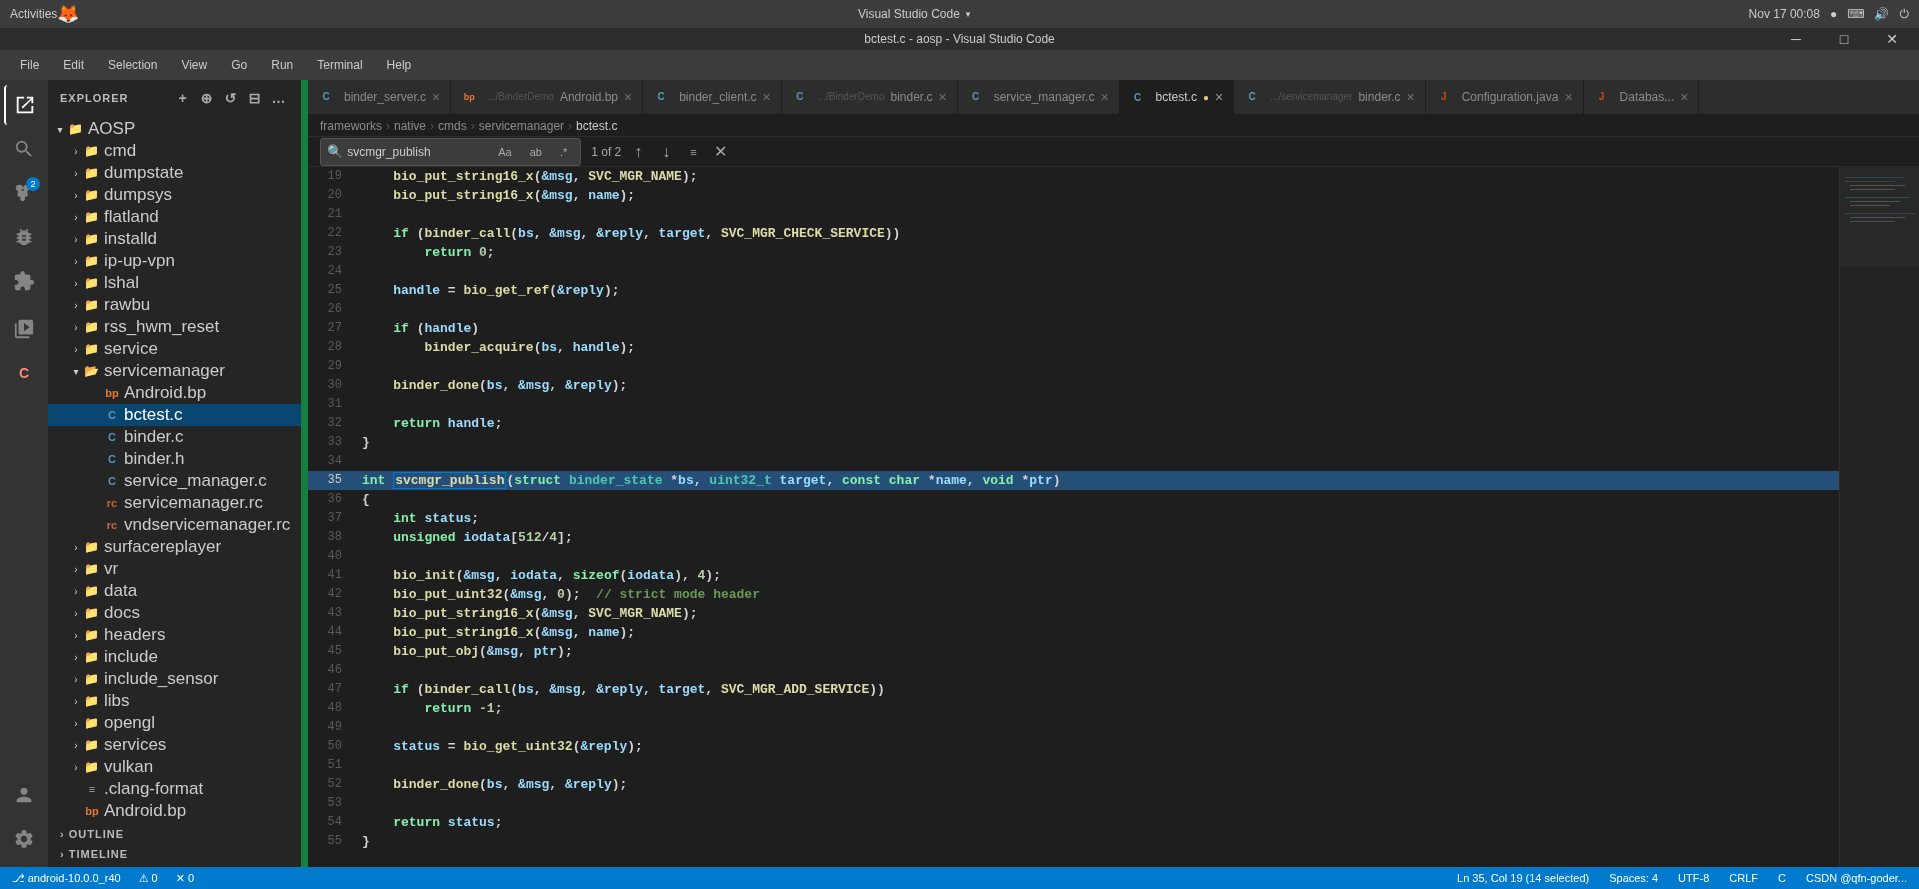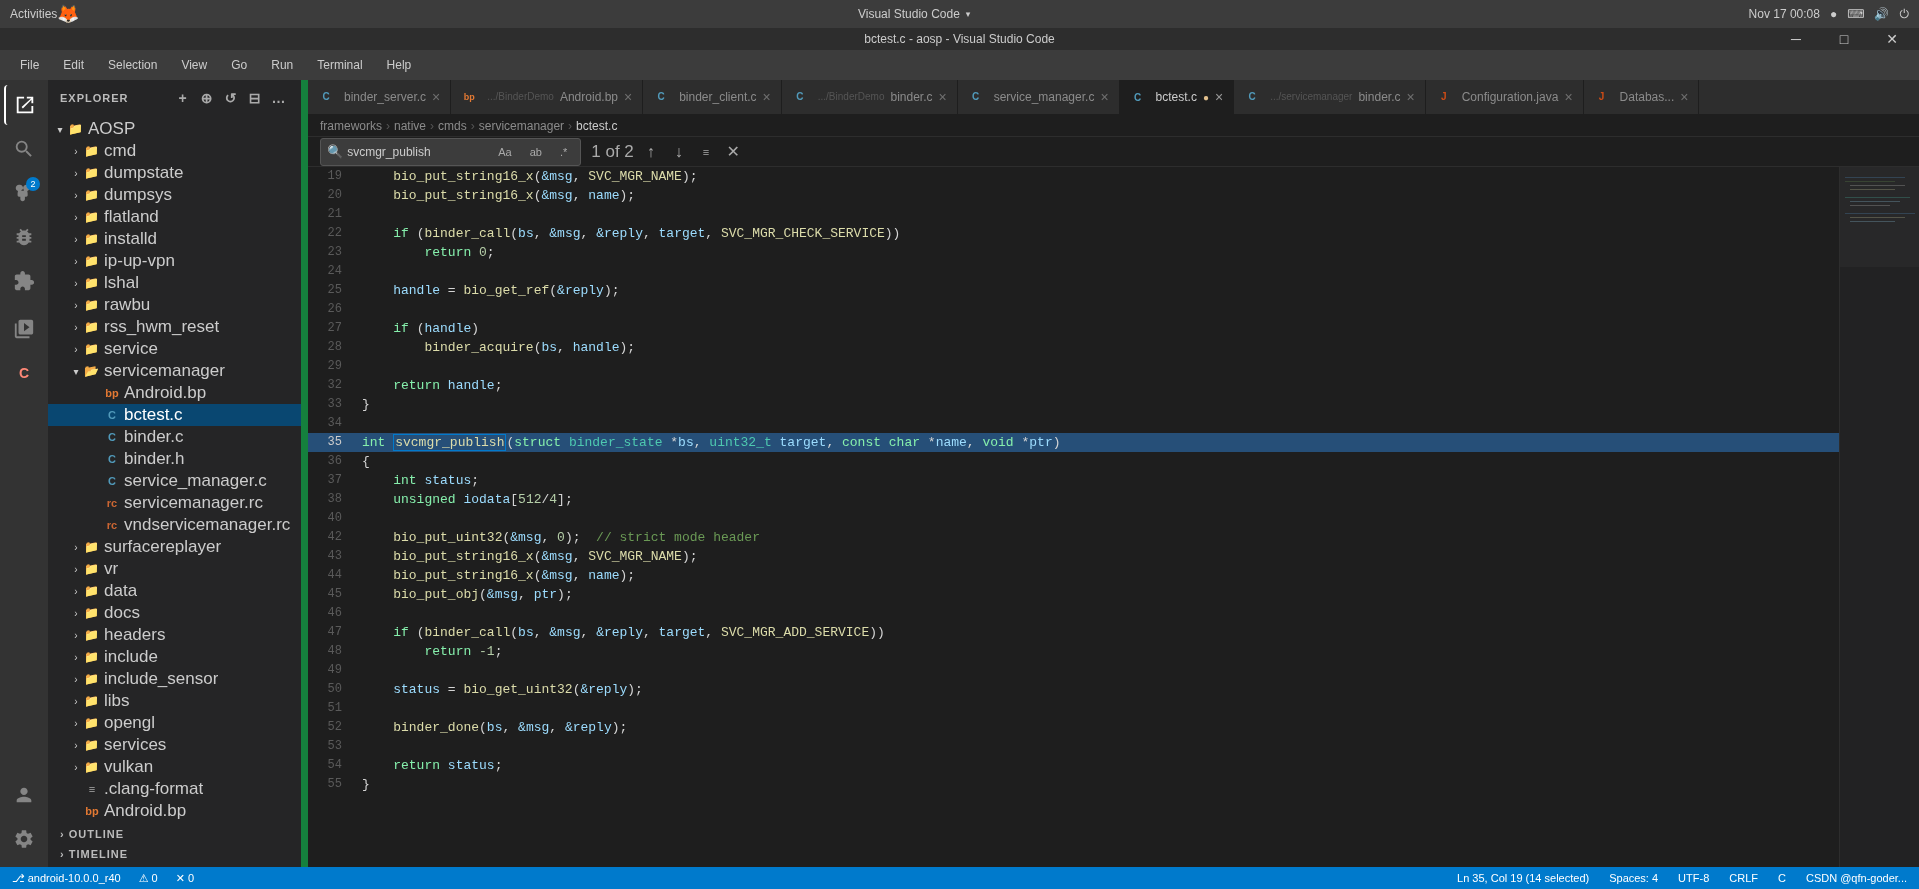--- a/index.html
+++ b/index.html
@@ -257,21 +257,21 @@
       color: #ccc;
       font-size: 12px;
       width: 140px;
     }
     .search-action-btn {
       height: 22px; padding: 0 6px;
       display: flex; align-items: center; justify-content: center;
       cursor: pointer; color: #aaa; font-size: 11px; border-radius: 2px;
       border: 1px solid transparent;
     }
-    .search-result-count { color: #aaa; font-size: 17px; margin-left: 4px; }
+    .search-result-count { color: #aaa; font-size: 12px; margin-left: 4px; }
     .search-nav-btn {
       width: 22px; height: 22px;
       display: flex; align-items: center; justify-content: center;
       cursor: pointer; color: #aaa; font-size: 16px;
     }
     .search-close-btn {
       width: 22px; height: 22px;
       display: flex; align-items: center; justify-content: center;
       cursor: pointer; color: #aaa; font-size: 16px;
     }
@@ -302,20 +302,21 @@
       padding-right: 16px;
       color: #5a5a5a;
       user-select: none;
       font-size: 12px;
       vertical-align: top;
     }
     .line-code {
       padding-left: 4px;
       color: #d4d4d4;
       white-space: pre;
+      font-weight: bold;
     }
 
     
     .kw { color: #86efac; }
     .fn { color: #dcdcaa; }
     .cm { color: #6a9955; }
     .type { color: #4ec9b0; }
     .num { color: #b5cea8; }
     .var { color: #9cdcfe; }
     .macro { color: #dcdcaa; }
@@ -785,20 +786,28 @@
             </tr>
             <tr>
               <td class="line-num">28</td>
               <td class="line-code">        <span class="fn">binder_acquire</span>(<span class="var">bs</span>, <span class="var">handle</span>);</td>
             </tr>
             <tr>
               <td class="line-num">29</td>
               <td class="line-code"></td>
             </tr>
             <tr>
+              <td class="line-num">30</td>
+              <td class="line-code">    <span class="fn">binder_done</span>(<span class="var">bs</span>, <span class="var">&amp;msg</span>, <span class="var">&amp;reply</span>);</td>
+            </tr>
+            <tr>
+              <td class="line-num">31</td>
+              <td class="line-code"></td>
+            </tr>
+            <tr>
               <td class="line-num">32</td>
               <td class="line-code">    <span class="kw">return</span> <span class="var">handle</span>;</td>
             </tr>
             <tr>
               <td class="line-num">33</td>
               <td class="line-code">}</td>
             </tr>
             <tr>
               <td class="line-num">34</td>
               <td class="line-code"></td>
@@ -815,20 +824,24 @@
               <td class="line-num">37</td>
               <td class="line-code">    <span class="kw">int</span> <span class="var">status</span>;</td>
             </tr>
             <tr>
               <td class="line-num">38</td>
               <td class="line-code">    <span class="kw">unsigned</span> <span class="var">iodata</span>[<span class="num">512</span>/<span class="num">4</span>];</td>
             </tr>
             <tr>
               <td class="line-num">40</td>
               <td class="line-code"></td>
+            </tr>
+            <tr>
+              <td class="line-num">41</td>
+              <td class="line-code">    <span class="fn">bio_init</span>(<span class="var">&amp;msg</span>, <span class="var">iodata</span>, <span class="kw">sizeof</span>(<span class="var">iodata</span>), <span class="num">4</span>);</td>
             </tr>
             <tr>
               <td class="line-num">42</td>
               <td class="line-code">    <span class="fn">bio_put_uint32</span>(<span class="var">&amp;msg</span>, <span class="num">0</span>);  <span class="cm">// strict mode header</span></td>
             </tr>
             <tr>
               <td class="line-num">43</td>
               <td class="line-code">    <span class="fn">bio_put_string16_x</span>(<span class="var">&amp;msg</span>, <span class="macro">SVC_MGR_NAME</span>);</td>
             </tr>
             <tr>

